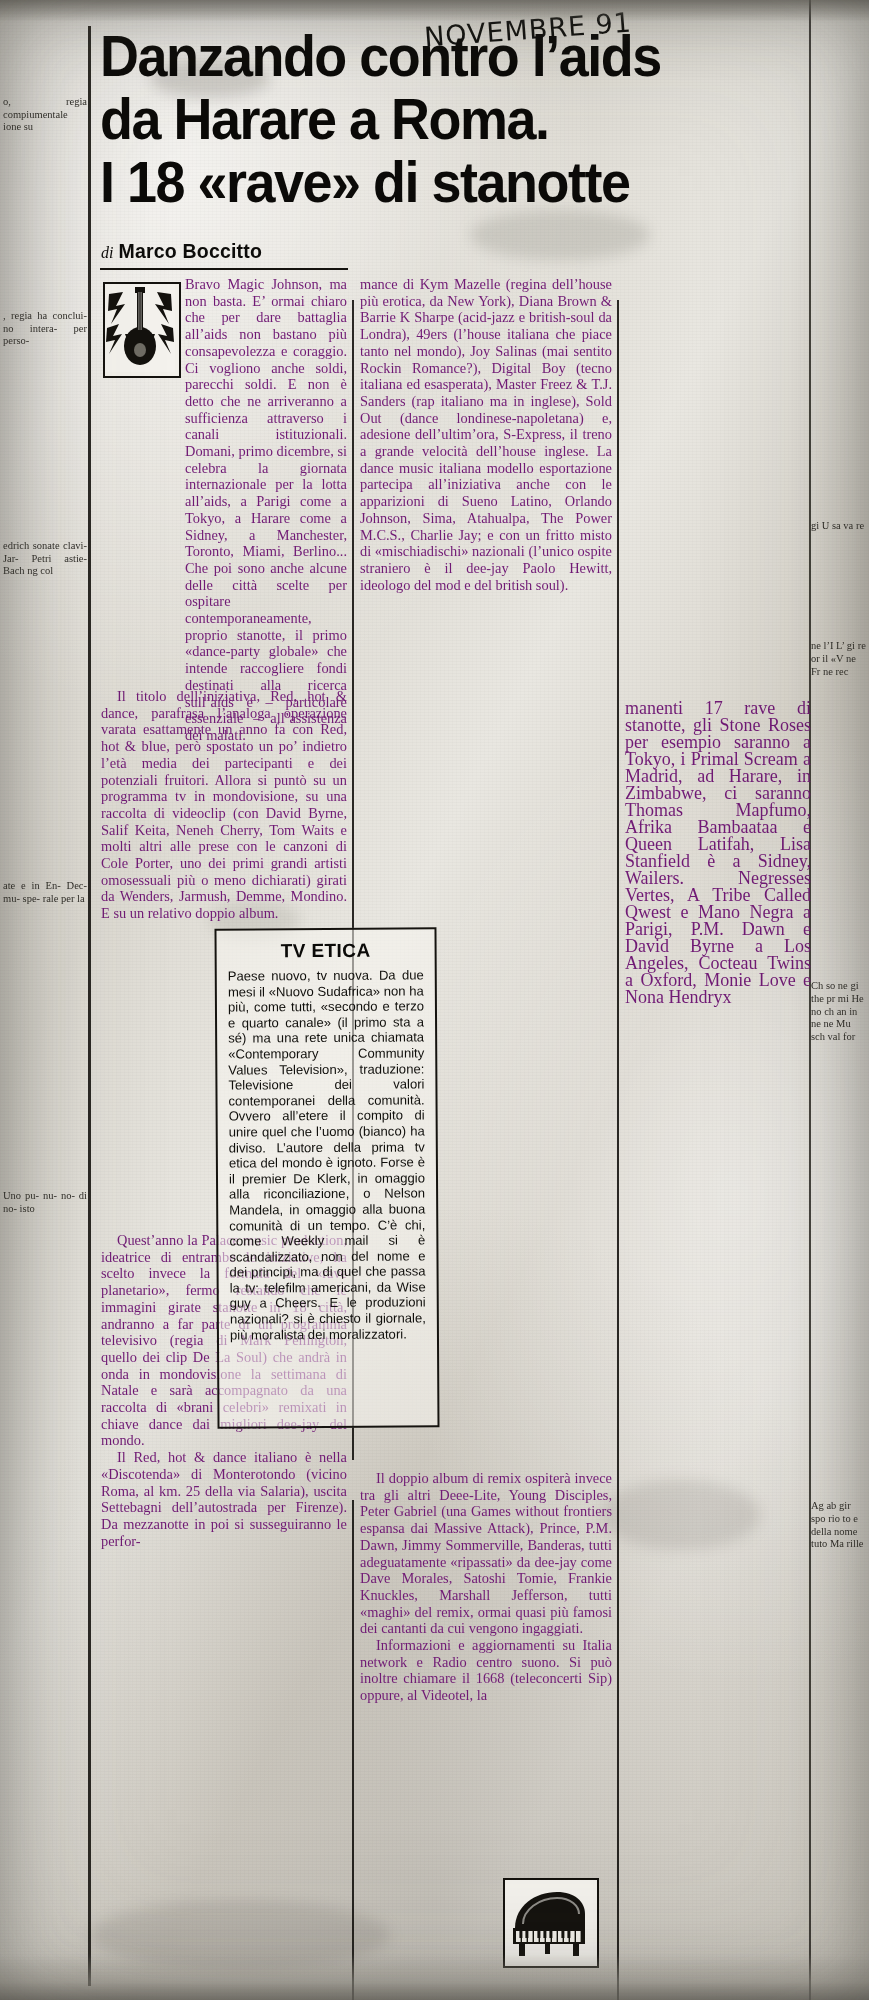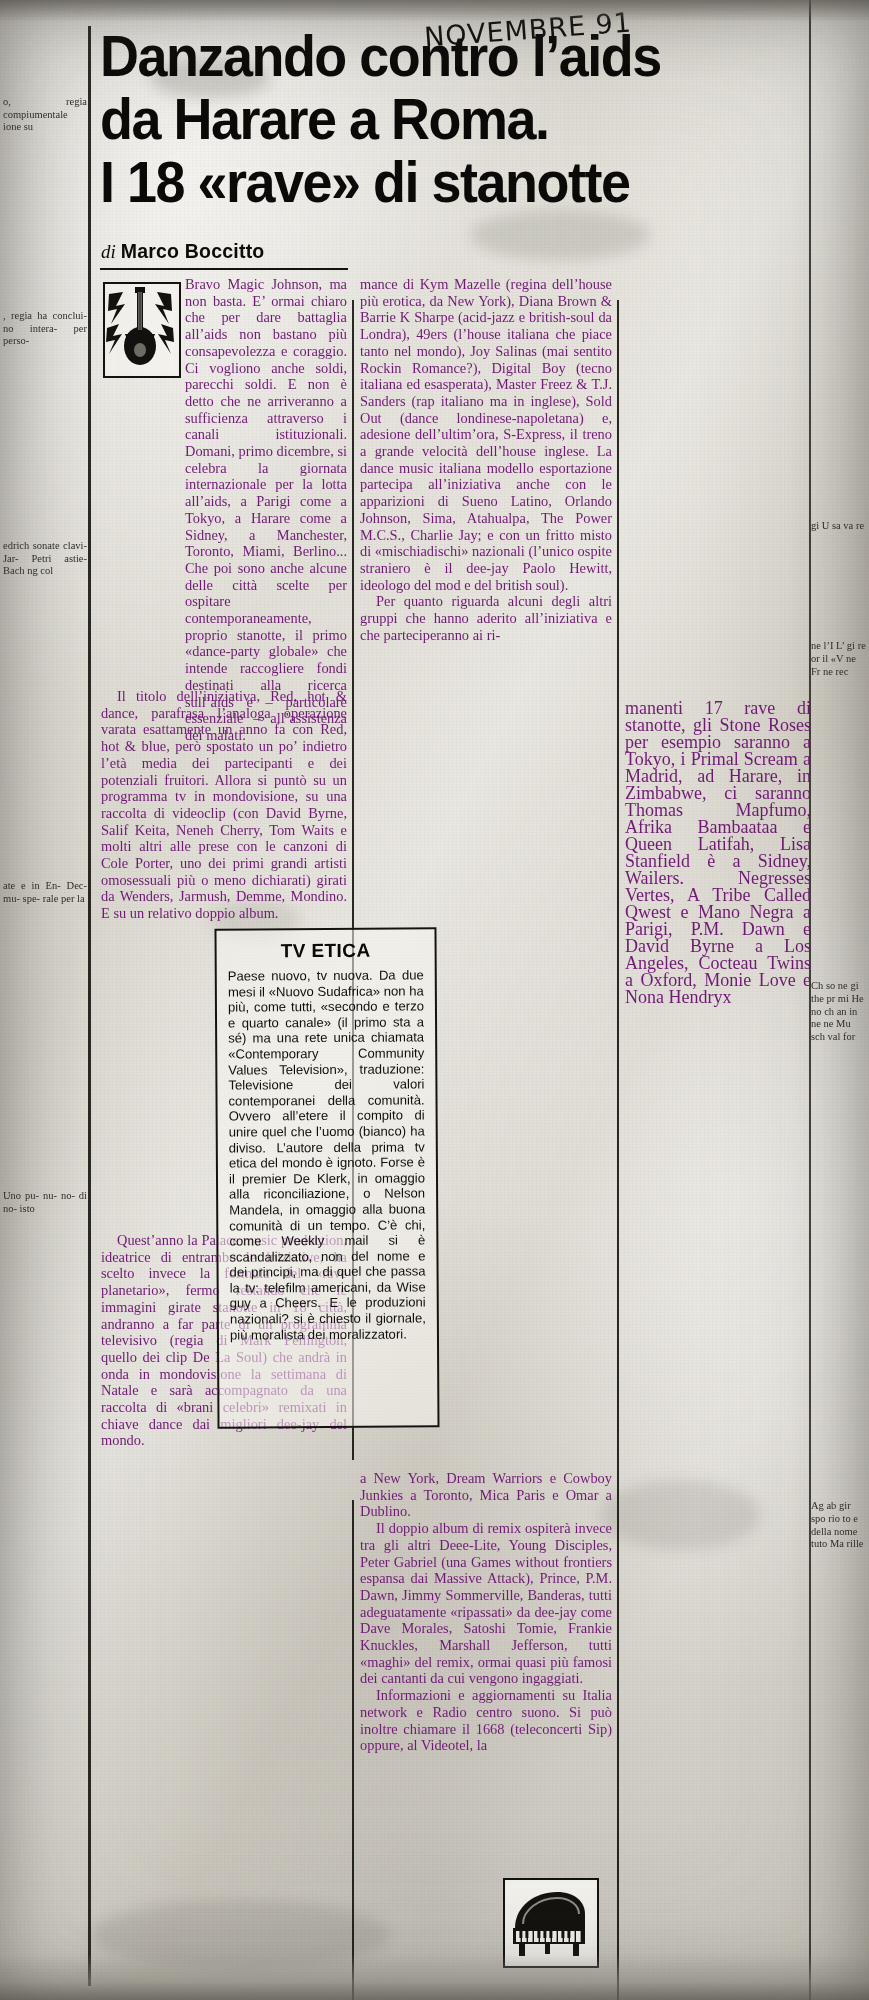--- a/index.html
+++ b/index.html
@@ -131,21 +131,21 @@
   
   #byline {
     position: absolute;
     left: 101px; top: 240px;
     font-size: 20px;
     color: #0d0c0a;
   }
   #byline .di {
     font-family: "Liberation Serif", serif;
     font-style: italic;
-    font-size: 19px;
+    font-size: 16px;
     text-align: center;
   }
   #byline .nm {
     font-family: "Liberation Sans", sans-serif;
     font-weight: bold;
     font-size: 19.5px;
     letter-spacing: .2px;
   }
   #byline-rule {
     position: absolute;
@@ -331,29 +331,28 @@
 
   <div class="col" style="left:101px; top:688px; width:246px;">
     <p>Il titolo dell’iniziativa, Red, hot &amp; dance, parafrasa l’analoga operazione varata esattamente un anno fa con Red, hot &amp; blue, però spostato un po’ indietro l’età media dei partecipanti e dei potenziali fruitori. Allora si puntò su un programma tv in mondovisione, su una raccolta di videoclip (con David Byrne, Salif Keita, Neneh Cherry, Tom Waits e molti altri alle prese con le canzoni di Cole Porter, uno dei primi grandi artisti omosessuali più o meno dichiarati) girati da Wenders, Jarmush, Demme, Mondino. E su un relativo doppio album.</p>
   </div>
 
   <div class="col" id="c1-narrow" style="position:absolute; font-size:13.6px; line-height:16.2px;">
   </div>
 
   <div class="col" id="c1b" style="top:1232px;">
     <p>Quest’anno la Palace music production, ideatrice di entrambe le iniziative, ha scelto invece la formula del «rave planetario», fermo restando che le immagini girate stanotte in 18 città, andranno a far parte di un programma televisivo (regia di Mark Pellington, quello dei clip De La Soul) che andrà in onda in mondovisione la settimana di Natale e sarà accompagnato da una raccolta di «brani celebri» remixati in chiave dance dai migliori dee-jay del mondo.</p>
+    <p>Il Red, hot &amp; dance italiano è nella «Discotenda» di Monterotondo (vicino Roma, al km. 25 della via Salaria), uscita Settebagni dell’autostrada per Firenze). Da mezzanotte in poi si susseguiranno le perfor-</p>
   </div>
 
   <div class="col" id="c2">
     <p class="noind">mance di Kym Mazelle (regina dell’house più erotica, da New York), Diana Brown &amp; Barrie K Sharpe (acid-jazz e british-soul da Londra), 49ers (l’house italiana che piace tanto nel mondo), Joy Salinas (mai sentito Rockin Romance?), Digital Boy (tecno italiana ed esasperata), Master Freez &amp; T.J. Sanders (rap italiano ma in inglese), Sold Out (dance londinese-napoletana) e, adesione dell’ultim’ora, S-Express, il treno a grande velocità dell’house inglese. La dance music italiana modello esportazione partecipa all’iniziativa anche con le apparizioni di Sueno Latino, Orlando Johnson, Sima, Atahualpa, The Power M.C.S., Charlie Jay; e con un fritto misto di «mischiadischi» nazionali (l’unico ospite straniero è il dee-jay Paolo Hewitt, ideologo del mod e del british soul).</p>
-    <p>Per quanto riguarda alcuni degli altri gruppi che hanno aderito all’iniziativa e che parteciperanno ai ri-</p>
   </div>
 
   <div class="col" id="c2b">
-    <p class="noind">a New York, Dream Warriors e Cowboy Junkies a Toronto, Mica Paris e Omar a Dublino.</p>
     <p>Il doppio album di remix ospiterà invece tra gli altri Deee-Lite, Young Disciples, Peter Gabriel (una Games without frontiers espansa dai Massive Attack), Prince, P.M. Dawn, Jimmy Sommerville, Banderas, tutti adeguatamente «ripassati» da dee-jay come Dave Morales, Satoshi Tomie, Frankie Knuckles, Marshall Jefferson, tutti «maghi» del remix, ormai quasi più famosi dei cantanti da cui vengono ingaggiati.</p>
     <p style="padding-right:0;">Informazioni e aggiornamenti su Italia network e Radio centro suono. Si può inoltre chiamare il 1668 (teleconcerti Sip) oppure, al Videotel, la</p>
   </div>
 
   <div class="col" id="c3" style="top:700px; font-size:18px; line-height:17px;">
     <p class="noind">manenti 17 rave di stanotte, gli Stone Roses per esempio saranno a Tokyo, i Primal Scream a Madrid, ad Harare, in Zimbabwe, ci saranno Thomas Mapfumo, Afrika Bambaataa e Queen Latifah, Lisa Stanfield è a Sidney, Wailers. Negresses Vertes, A Tribe Called Qwest e Mano Negra a Parigi, P.M. Dawn e David Byrne a Los Angeles, Cocteau Twins a Oxford, Monie Love e Nona Hendryx</p>
   </div>
 
   <div id="tv-etica">
     <h2>TV ETICA</h2>

